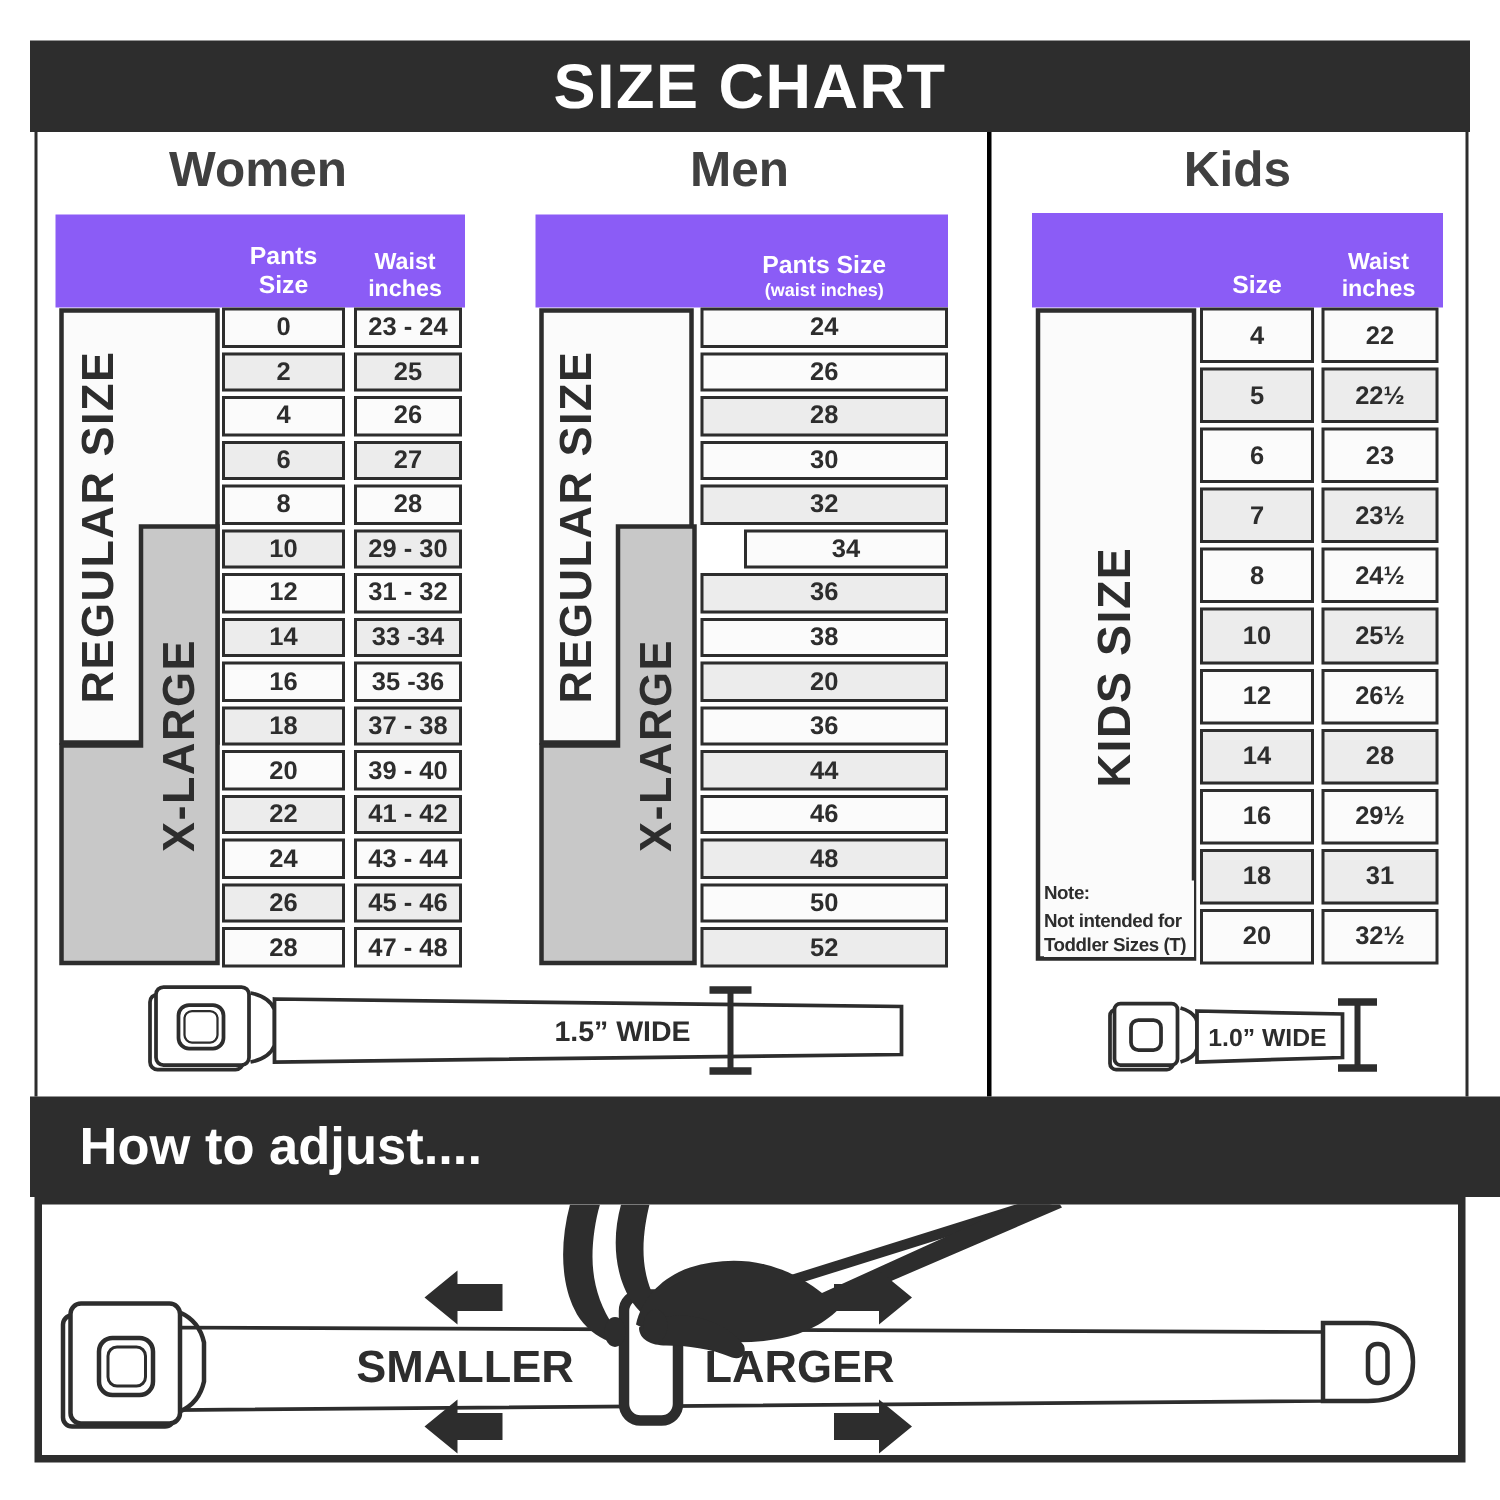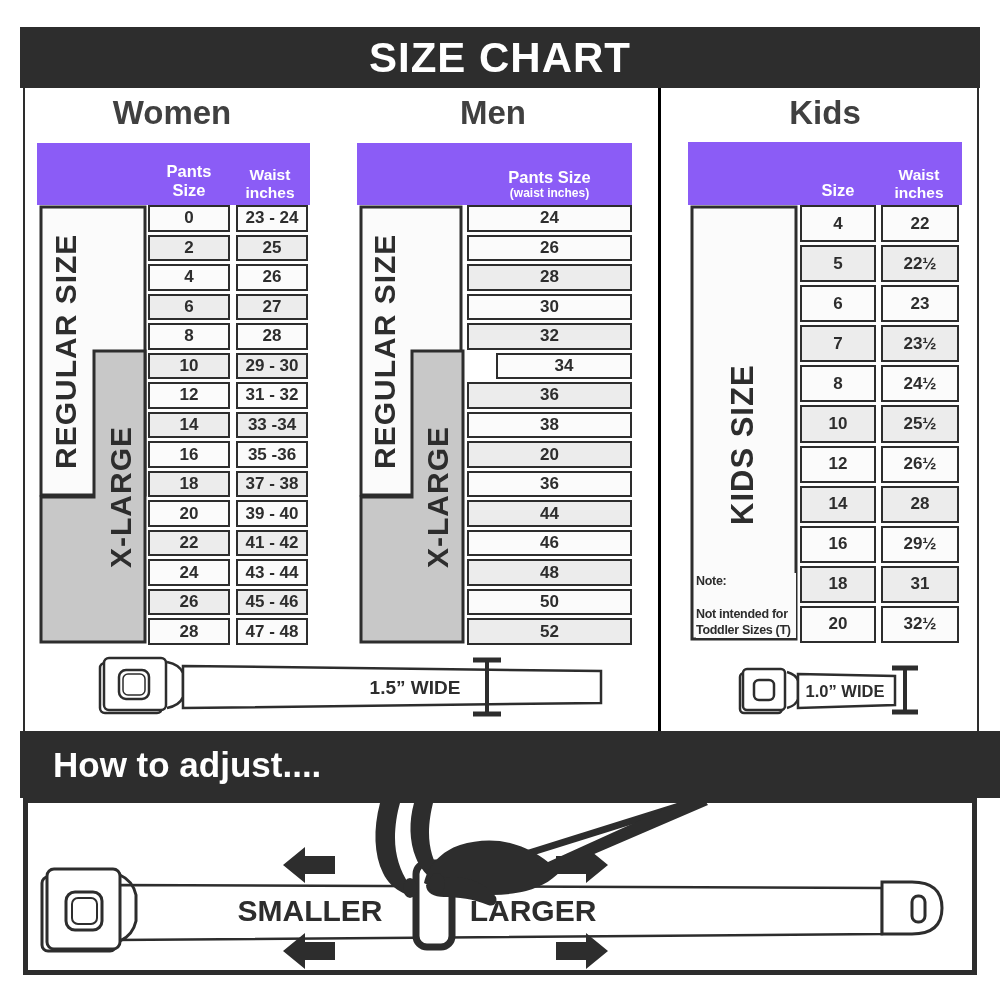--- a/index.html
+++ b/index.html
@@ -237,21 +237,21 @@
         <div>Waist</div>
         <div>inches</div>
       </div>
     </div>
     <div class="abs" style="left:0;top:63px;width:112px;height:438px;">
       <svg width="112" height="438" viewBox="0 0 112 438">
         <rect x="4" y="2" width="104" height="432" fill="#fbfbfb" stroke="#2d2d2d" stroke-width="3"></rect>
       </svg>
       <div class="vtext" style="left:2px;top:20px;width:106px;height:440px;font-size:31px;">KIDS SIZE</div>
       <div class="note" style="left:8px;bottom:5px;width:100px;background:#fbfbfb;">
-        <div style="margin-bottom:16px;">Note:</div>
+        <div style="margin-bottom:2px;">Note:</div>
         <div>Not intended for</div>
         <div>Toddler Sizes (T)</div>
       </div>
     </div>
     <div class="rows krows" style="left:112px;top:63px;width:162px;height:438px;grid-template-rows:repeat(11,1fr);row-gap:3px;">
 
         <div class="trow" style="grid-template-columns:76px 78px;column-gap:5px;">
           <div class="cell">4</div>
           <div class="cell">22</div>
         </div>

